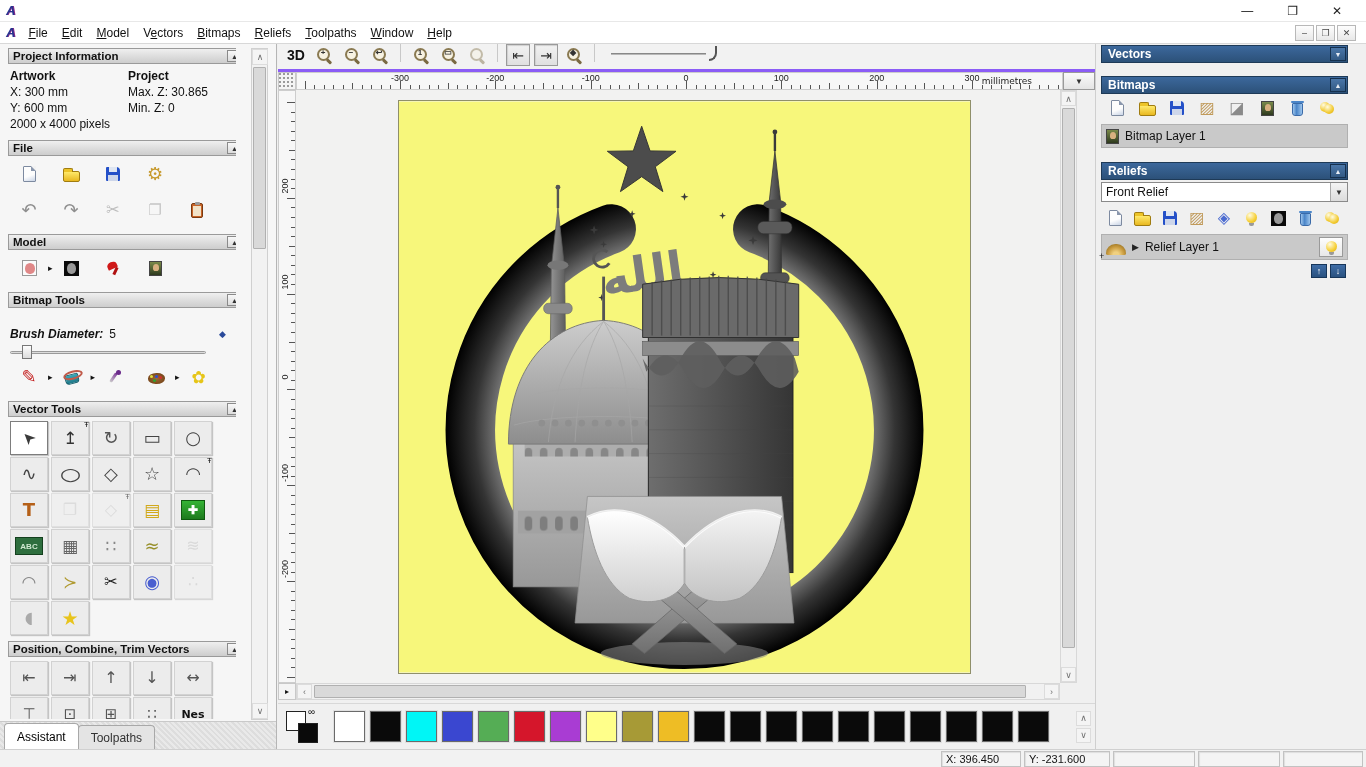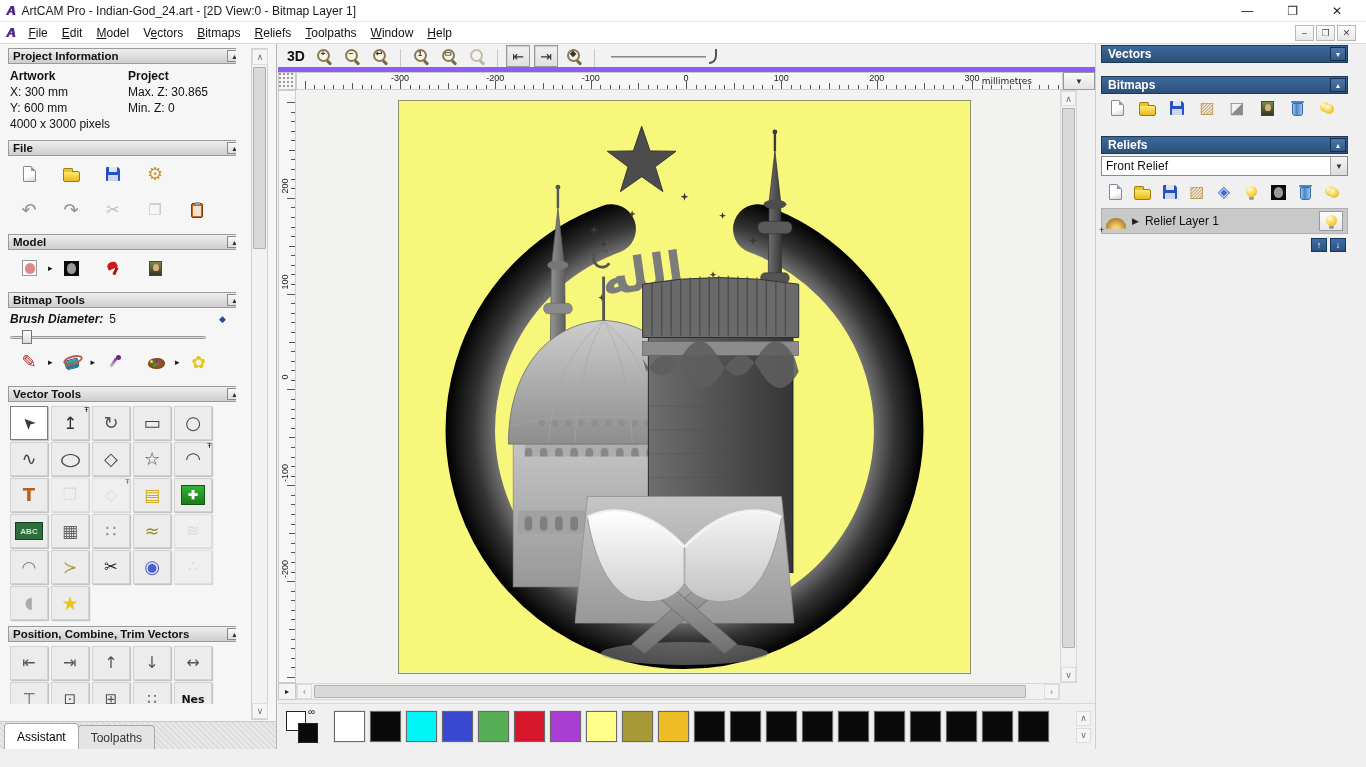--- a/index.html
+++ b/index.html
@@ -29,38 +29,38 @@
   .frow{display:flex;align-items:center;height:36px;padding-left:4px}
   .fcell{width:34px;height:30px;display:flex;align-items:center;justify-content:center;position:relative;margin-right:8px}
   .pic{width:26px;height:22px;display:flex;align-items:center;justify-content:center;position:relative;margin-right:4px}
   .fly{font-size:9px;color:#111;margin:0 2px 0 -6px}
   .pin{position:absolute;top:-2px;right:-1px;font-size:8px;color:#111}
   .vrow{display:flex;gap:3px;margin:0 0 2px 2px}
   .vcell{width:38px;height:34px;background:#ececec;border:1px solid #d2d2d2;box-shadow:1px 1px 1px #c4c4c4;display:flex;align-items:center;justify-content:center;position:relative}
   .vcell.active{background:#ffffff;border:1px solid #7d7d7d}
   .vcell.dis{opacity:.6}
   .g{font-family:"DejaVu Sans",sans-serif;line-height:1;display:inline-block}
-  .brush-row{display:flex;align-items:center;gap:6px;padding:4px 2px 0 2px;font-size:12px}
+  .brush-row{display:flex;align-items:center;gap:6px;padding:19px 2px 0 2px;font-size:12px}
   .brush-label{font-weight:bold;font-style:italic}
   .dia{color:#2a4a9a;font-size:9px;margin-left:auto;margin-right:8px}
   .slider{position:relative;width:206px;height:14px;margin:4px 0 0 2px}
   .slider .track{position:absolute;left:0;top:6px;width:196px;height:3px;background:#dcdcdc;border:1px solid #9a9a9a;border-radius:2px}
   .slider .thumb{position:absolute;left:12px;top:0;width:10px;height:14px;background:linear-gradient(#fdfdfd,#dcdcdc);border:1px solid #777}
   
   .sbar{position:absolute;background:#f2f2f2;border:1px solid #d0d0d0}
   .sb-btn{position:absolute;width:16px;height:16px;background:#f4f4f4;color:#707070;font-size:9px;display:flex;align-items:center;justify-content:center;border:1px solid #dcdcdc}
   .sb-thumb{position:absolute;background:#d9d9d9;border:1px solid #b0b0b0;border-radius:1px}
   
   .tabbar{position:absolute;left:0;bottom:0;width:100%;height:28px;background:repeating-linear-gradient(45deg,#e9e9e9 0 2px,#dddddd 2px 4px);border-top:1px solid #c9c9c9;display:flex;align-items:flex-end;padding-left:4px}
   .tab{height:24px;padding:0 12px;display:flex;align-items:center;font-size:12px;background:#e4e4e4;border:1px solid #a8a8a8;border-bottom:none;border-radius:4px 4px 0 0;margin-right:-1px;color:#333}
   .tab.active{background:#ffffff;height:26px;z-index:2;color:#000}
 
   
   .center{position:absolute;left:278px;top:44px;width:817px;height:705px;background:#f0f0f0}
-  .vtoolbar{position:absolute;left:0;top:0;width:817px;height:28px;background:#f2f2f2;border-bottom:5px solid #8b5cf6;display:flex;align-items:flex-end;padding-left:6px;gap:4px}
+  .vtoolbar{position:absolute;left:0;top:0;width:817px;height:28px;background:#f2f2f2;border-bottom:3px solid #8b5cf6;display:flex;align-items:flex-start;padding-left:6px;gap:4px}
   .tbtn{min-width:24px;height:22px;display:flex;align-items:center;justify-content:center;position:relative;gap:0}
   .tbtn.toggled{border:1px solid #9a9a9a;background:linear-gradient(#f2f2f2,#e0e0e0);box-shadow:inset 1px 1px 1px #cfcfcf}
   .tbtn.dis{opacity:.45}
   .tsep{width:1px;height:18px;background:#c8c8c8;margin:0 4px}
   .lbl3d{font-weight:bold;font-size:14px;color:#111}
   .k-mag{position:relative;width:15px;height:15px}
   .k-mag::before{content:"";position:absolute;left:0;top:0;width:9px;height:9px;border:2px solid #8a7a52;border-radius:50%;background:#f7f2e2}
   .k-mag::after{content:"";position:absolute;right:0px;bottom:0px;width:6px;height:3px;background:#7a6a42;border-radius:1px;transform:rotate(45deg)}
   .k-mag .m{position:absolute;left:1px;top:0px;width:11px;text-align:center;font-size:8px;font-weight:bold;color:#333;z-index:2}
   .tslider{position:relative;width:120px;height:20px;margin-left:8px}
@@ -149,21 +149,20 @@
   .statusbar{position:absolute;left:0;top:749px;width:1366px;height:18px;background:#f2f2f2;border-top:1px solid #d0d0d0}
   .scell{position:absolute;top:1px;height:16px;border:1px solid #c2c2c2;box-shadow:inset 1px 1px 1px #dedede;background:#f4f4f4;font-size:11px;display:flex;align-items:center;padding-left:4px;color:#111}
 </style>
 </head>
 <body>
 
 <div id="app">
 
   <div class="titlebar">
     <span class="logo">A</span>
-    <span class="title-text">ArtCAM Pro - Indian-God_24.art - [2D View:0 - Bitmap Layer 1]</span>
     <div class="win-btns" id="win-btns">
         <span class="win-btn">—</span>
         <span class="win-btn">❐</span>
         <span class="win-btn">✕</span>
       </div>
   </div>
 
   <div class="menubar">
     <span class="logo">A</span>
     <span id="menu-items" style="display:flex">
@@ -191,21 +190,21 @@
         <span>Project Information</span>
         <span class="roll">▲</span>
       </div>
       <div class="proj-grid">
         <b>Artwork</b>
         <b>Project</b>
         <span>X: 300 mm</span>
         <span>Max. Z: 30.865</span>
         <span>Y: 600 mm</span>
         <span>Min. Z: 0</span>
-        <span>4000 x 3000 pixels</span>
+        <span>2000 x 4000 pixels</span>
       </div>
 
       <div class="hdr">
         <span>File</span>
         <span class="roll">▲</span>
       </div>
       <div class="frow" id="file-row-1">
           <div class="fcell">
             <span class="k-doc"></span>
           </div>
@@ -906,20 +905,24 @@
         <div class="pic">
           <span class="k-mona"></span>
         </div>
         <div class="pic">
           <span class="k-trash"></span>
         </div>
         <div class="pic">
           <span class="k-bulbs"></span>
         </div>
       </div>
+    <div class="layer-row">
+      <span class="k-mona"></span>
+      <span>Bitmap Layer 1</span>
+    </div>
 
     <div class="navhdr" style="margin-top:14px">
       <span>Reliefs</span>
       <span class="navroll">▲</span>
     </div>
     <div class="combo">
       <span class="val">Front Relief</span>
       <span class="drop">▼</span>
     </div>
     <div class="pstrip" id="reliefs-strip">
@@ -959,13 +962,21 @@
           <span class="k-bulb"></span>
         </span>
     </div>
     <div class="movers">
       <span class="mv">↑</span>
       <span class="mv">↓</span>
     </div>
 
   </div>
 
+  <div class="statusbar">
+    <div class="scell" style="left:941px;width:80px">X: 396.450</div>
+    <div class="scell" style="left:1024px;width:86px">Y: -231.600</div>
+    <div id="status-extra"></div>
+  <div class="scell" style="left: 1113px; width: 82px;"></div>
+      <div class="scell" style="left: 1198px; width: 82px;"></div>
+      <div class="scell" style="left: 1283px; width: 80px;"></div>
+    </div>
 </div>
 
 </body></html>

